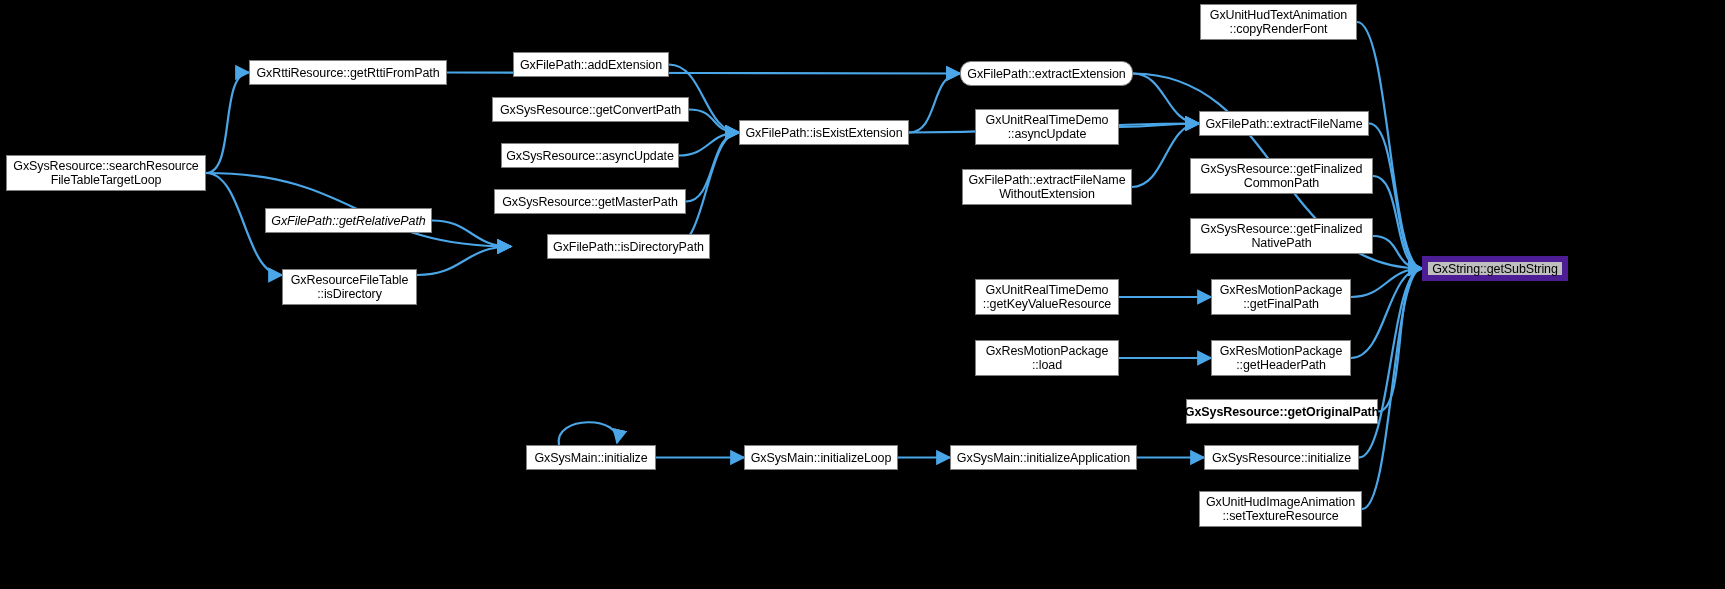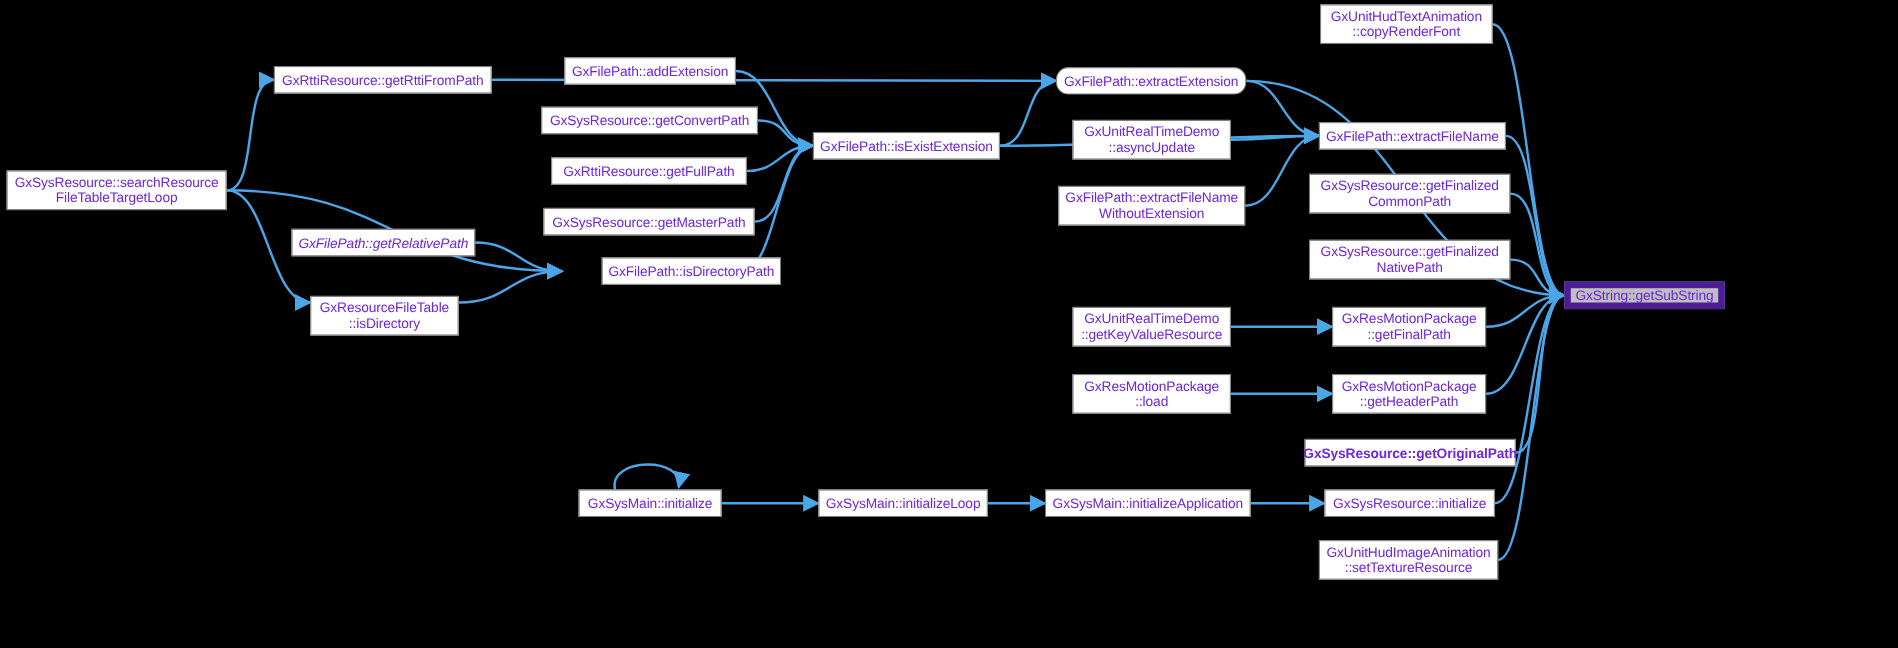--- a/index.html
+++ b/index.html
@@ -21,21 +21,21 @@
     top: 0;
     width: 1725px;
     height: 589px;
     pointer-events: none;
   }
   .node {
     position: absolute;
     box-sizing: border-box;
     background: #ffffff;
     border: 1px solid #808080;
-    color: #6d28d9;
+    color: #000000;
     font-size: 12.5px;
     line-height: 14px;
     display: flex;
     align-items: center;
     justify-content: center;
     text-align: center;
     white-space: pre-line;
     padding: 0 4px;
     letter-spacing: -0.1px;
   }
@@ -91,21 +91,21 @@
   </svg>
   <div id="node-layer">
       <div class="node" style="left: 6px; top: 155px; width: 200px; height: 36px;">GxSysResource::searchResource
 FileTableTargetLoop</div>
       <div class="node" style="left: 249px; top: 60px; width: 198px; height: 25px;">GxRttiResource::getRttiFromPath</div>
       <div class="node" style="left: 265px; top: 208px; width: 167px; height: 25px; font-style: italic;">GxFilePath::getRelativePath</div>
       <div class="node" style="left: 282px; top: 257px; width: 135px; height: 36px; margin-top: 12px;">GxResourceFileTable
 ::isDirectory</div>
       <div class="node" style="left: 513px; top: 52px; width: 156px; height: 25px;">GxFilePath::addExtension</div>
       <div class="node" style="left: 492px; top: 97px; width: 197px; height: 25px;">GxSysResource::getConvertPath</div>
-      <div class="node" style="left: 501px; top: 143px; width: 178px; height: 25px;">GxRttiResource::getFullPath</div>
+      <div class="node" style="left: 501px; top: 143px; width: 178px; height: 25px;">GxSysResource::asyncUpdate</div>
       <div class="node" style="left: 494px; top: 189px; width: 192px; height: 25px;">GxSysResource::getMasterPath</div>
       <div class="node" style="left: 511px; top: 234px; width: 163px; height: 25px; margin-left: 36px;">GxFilePath::isDirectoryPath</div>
       <div class="node" style="left: 739px; top: 120px; width: 170px; height: 25px;">GxFilePath::isExistExtension</div>
       <div class="node" style="left: 960px; top: 61px; width: 173px; height: 25px; border-radius: 11px;">GxFilePath::extractExtension</div>
       <div class="node" style="left: 975px; top: 109px; width: 144px; height: 36px;">GxUnitRealTimeDemo
 ::asyncUpdate</div>
       <div class="node" style="left: 962px; top: 169px; width: 170px; height: 36px;">GxFilePath::extractFileName
 WithoutExtension</div>
       <div class="node" style="left: 975px; top: 279px; width: 144px; height: 36px;">GxUnitRealTimeDemo
 ::getKeyValueResource</div>

